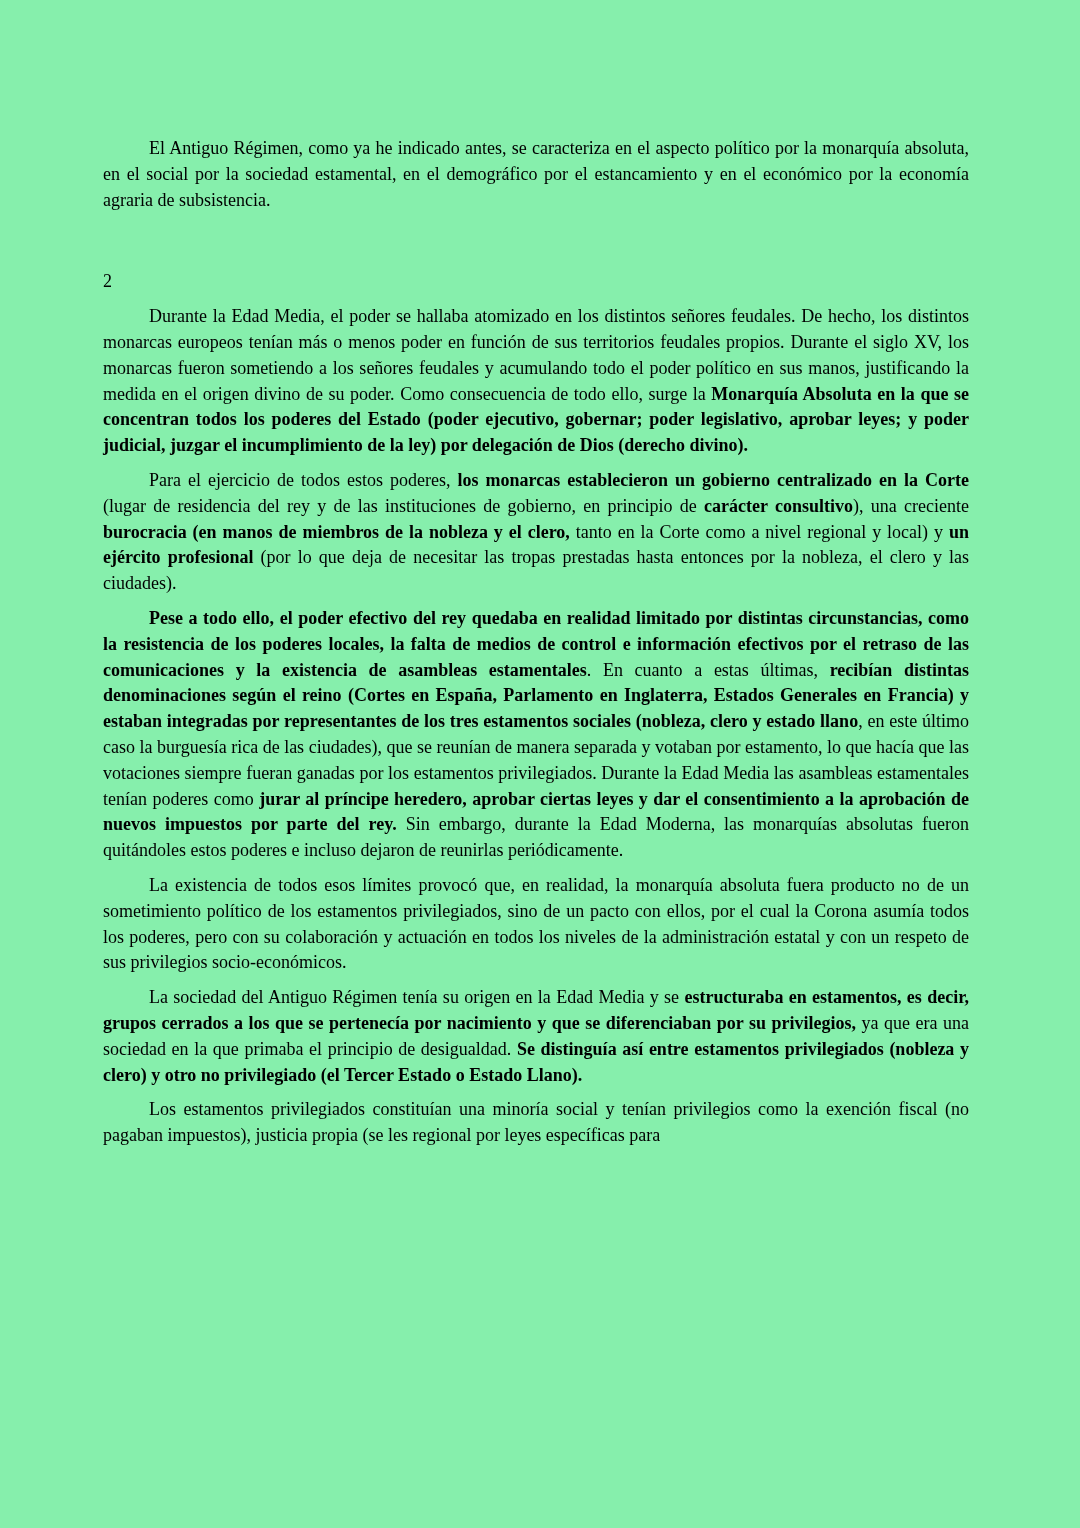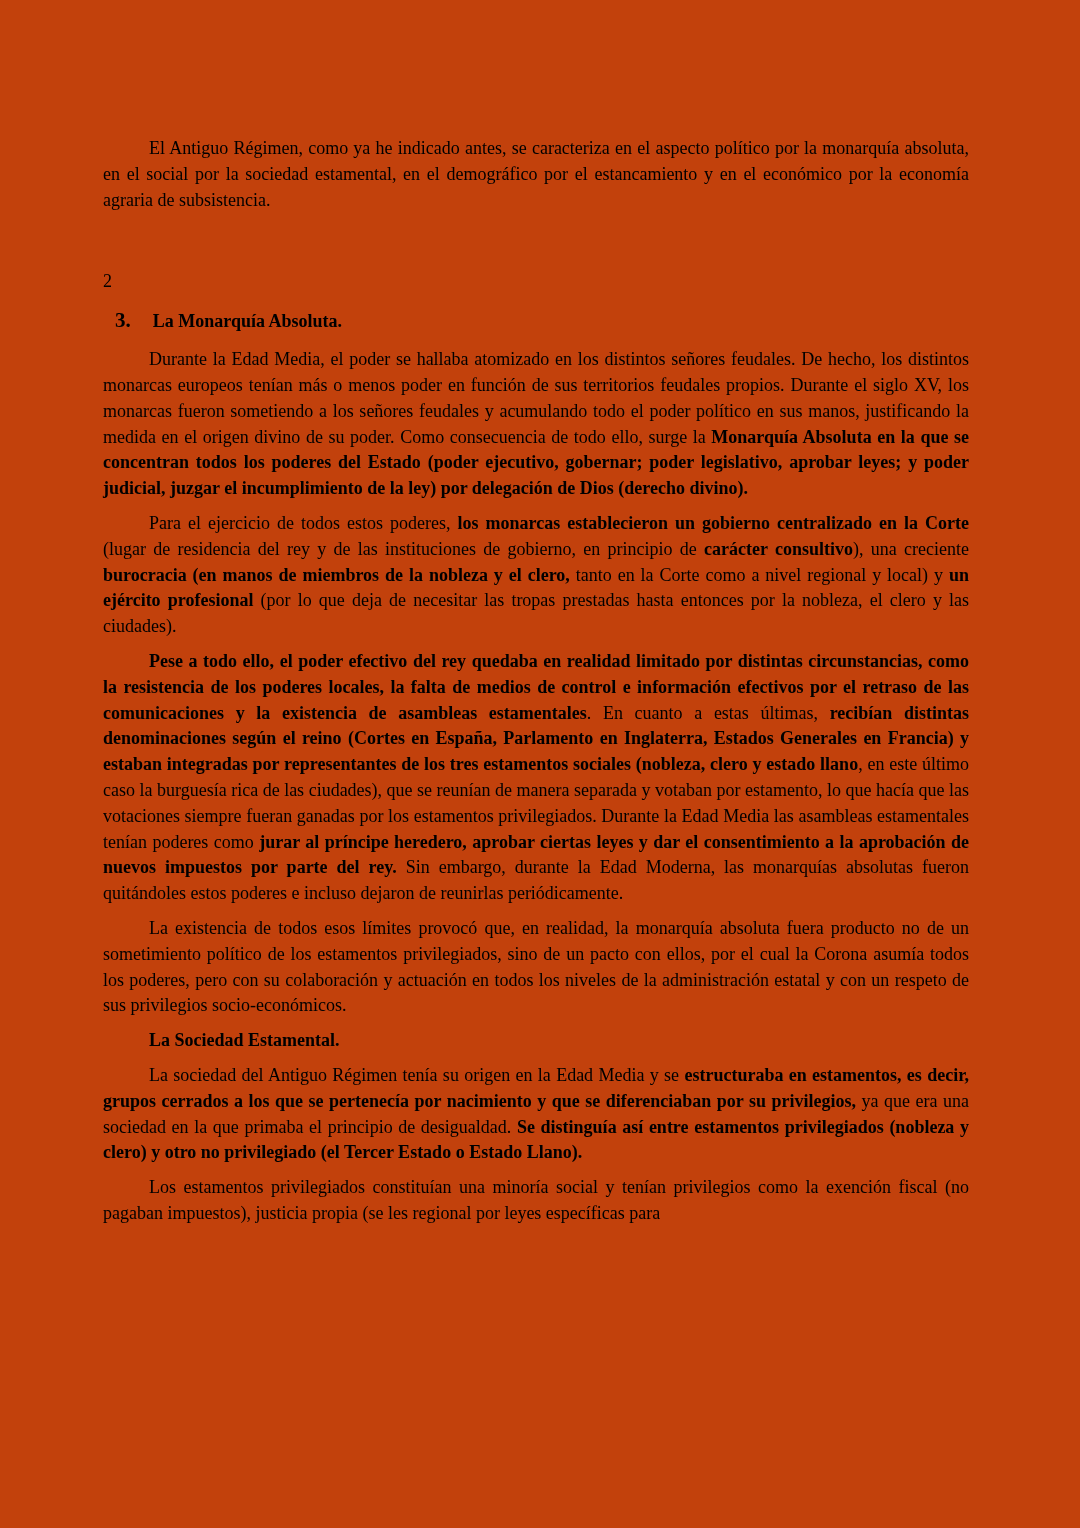--- a/index.html
+++ b/index.html
@@ -8,21 +8,21 @@
     width: 1080px;
     height: 1528px;
     position: relative;
     font-family: "Liberation Serif", "DejaVu Serif", serif;
     color: #000000;
     overflow: hidden;
   }
   .page {
     position: absolute;
     inset: 0;
-    background: #c2410c;
+    background: #86efac;
   }
   .content {
     position: absolute;
     left: 103px;
     top: 136px;
     width: 866px;
   }
   .para {
     font-size: 18px;
     line-height: 25.8px;
@@ -61,22 +61,20 @@
     margin-top: 2px;
   }
 </style>
 </head>
 <body>
 
 <div class="page" data-name="document-page">
   <div class="content" data-name="document-content">
       <p class="para" data-name="intro-paragraph"><span>El Antiguo Régimen, como ya he indicado antes, se caracteriza en el aspecto político por la monarquía absoluta, en el social por la sociedad estamental, en el demográfico por el estancamiento y en el económico por la economía agraria de subsistencia.</span></p>
       <div data-name="page-number">2</div>
-      <p data-name="section-heading"><span class="heading-num" data-name="section-number">3.</span><span class="heading-text" data-name="section-title">La Monarquía Absoluta.</span></p>
       <p class="para" data-name="paragraph-monarquia-origen"><span>Durante la Edad Media, el poder se hallaba atomizado en los distintos señores feudales. De hecho, los distintos monarcas europeos tenían más o menos poder en función de sus territorios feudales propios. Durante el siglo XV, los monarcas fueron sometiendo a los señores feudales y acumulando todo el poder político en sus manos, justificando la medida en el origen divino de su poder. Como consecuencia de todo ello, surge la </span><strong>Monarquía Absoluta en la que se concentran todos los poderes del Estado (poder ejecutivo, gobernar; poder legislativo, aprobar leyes; y poder judicial, juzgar el incumplimiento de la ley) por delegación de Dios (derecho divino).</strong></p>
       <p class="para" data-name="paragraph-gobierno-centralizado"><span>Para el ejercicio de todos estos poderes, </span><strong>los monarcas establecieron un gobierno centralizado en la Corte </strong><span>(lugar de residencia del rey y de las instituciones de gobierno, en principio de </span><strong>carácter consultivo</strong><span>), una creciente </span><strong>burocracia (en manos de miembros de la nobleza y el clero,</strong><span> tanto en la Corte como a nivel regional y local) y </span><strong>un ejército profesional</strong><span> (por lo que deja de necesitar las tropas prestadas hasta entonces por la nobleza, el clero y las ciudades).</span></p>
       <p class="para" data-name="paragraph-limites-poder"><strong>Pese a todo ello, el poder efectivo del rey quedaba en realidad limitado por distintas circunstancias, como la resistencia de los poderes locales, la falta de medios de control e información efectivos por el retraso de las comunicaciones y la existencia de asambleas estamentales</strong><span>. En cuanto a estas últimas, </span><strong>recibían distintas denominaciones según el reino (Cortes en España, Parlamento en Inglaterra, Estados Generales en Francia) y estaban integradas por representantes de los tres estamentos sociales (nobleza, clero y estado llano</strong><span>, en este último caso la burguesía rica de las ciudades), que se reunían de manera separada y votaban por estamento, lo que hacía que las votaciones siempre fueran ganadas por los estamentos privilegiados. Durante la Edad Media las asambleas estamentales tenían poderes como </span><strong>jurar al príncipe heredero, aprobar ciertas leyes y dar el consentimiento a la aprobación de nuevos impuestos por parte del rey.</strong><span> Sin embargo, durante la Edad Moderna, las monarquías absolutas fueron quitándoles estos poderes e incluso dejaron de reunirlas periódicamente.</span></p>
       <p class="para" data-name="paragraph-pacto-corona"><span>La existencia de todos esos límites provocó que, en realidad, la monarquía absoluta fuera producto no de un sometimiento político de los estamentos privilegiados, sino de un pacto con ellos, por el cual la Corona asumía todos los poderes, pero con su colaboración y actuación en todos los niveles de la administración estatal y con un respeto de sus privilegios socio-económicos.</span></p>
-      <p class="para" data-name="subsection-heading"><strong>La Sociedad Estamental.</strong></p>
       <p class="para" data-name="paragraph-sociedad-estamental"><span>La sociedad del Antiguo Régimen tenía su origen en la Edad Media y se </span><strong>estructuraba en estamentos, es decir, grupos cerrados a los que se pertenecía por nacimiento y que se diferenciaban por su privilegios,</strong><span> ya que era una sociedad en la que primaba el principio de desigualdad. </span><strong>Se distinguía así entre estamentos privilegiados (nobleza y clero) y otro no privilegiado (el Tercer Estado o Estado Llano).</strong></p>
       <p class="para" data-name="paragraph-estamentos-privilegiados"><span>Los estamentos privilegiados constituían una minoría social y tenían privilegios como la exención fiscal (no pagaban impuestos), justicia propia (se les regional por leyes específicas para</span></p>
     </div>
 </div>
 
 </body></html>

